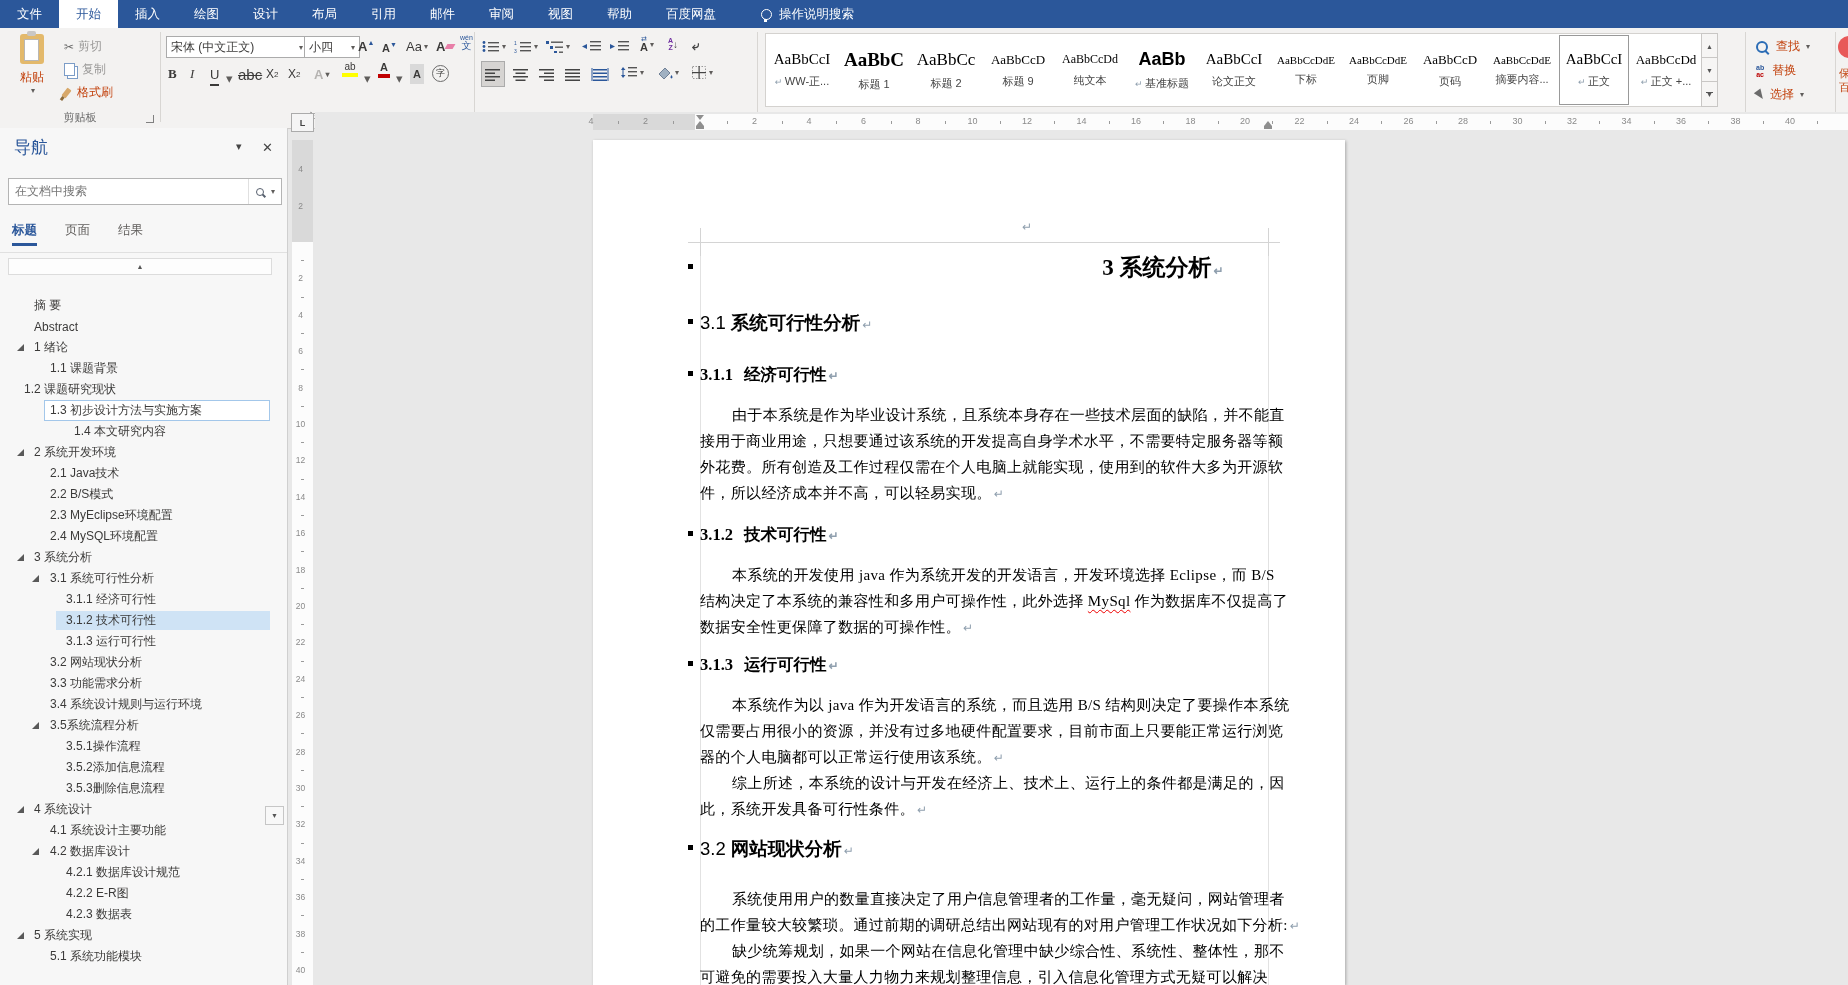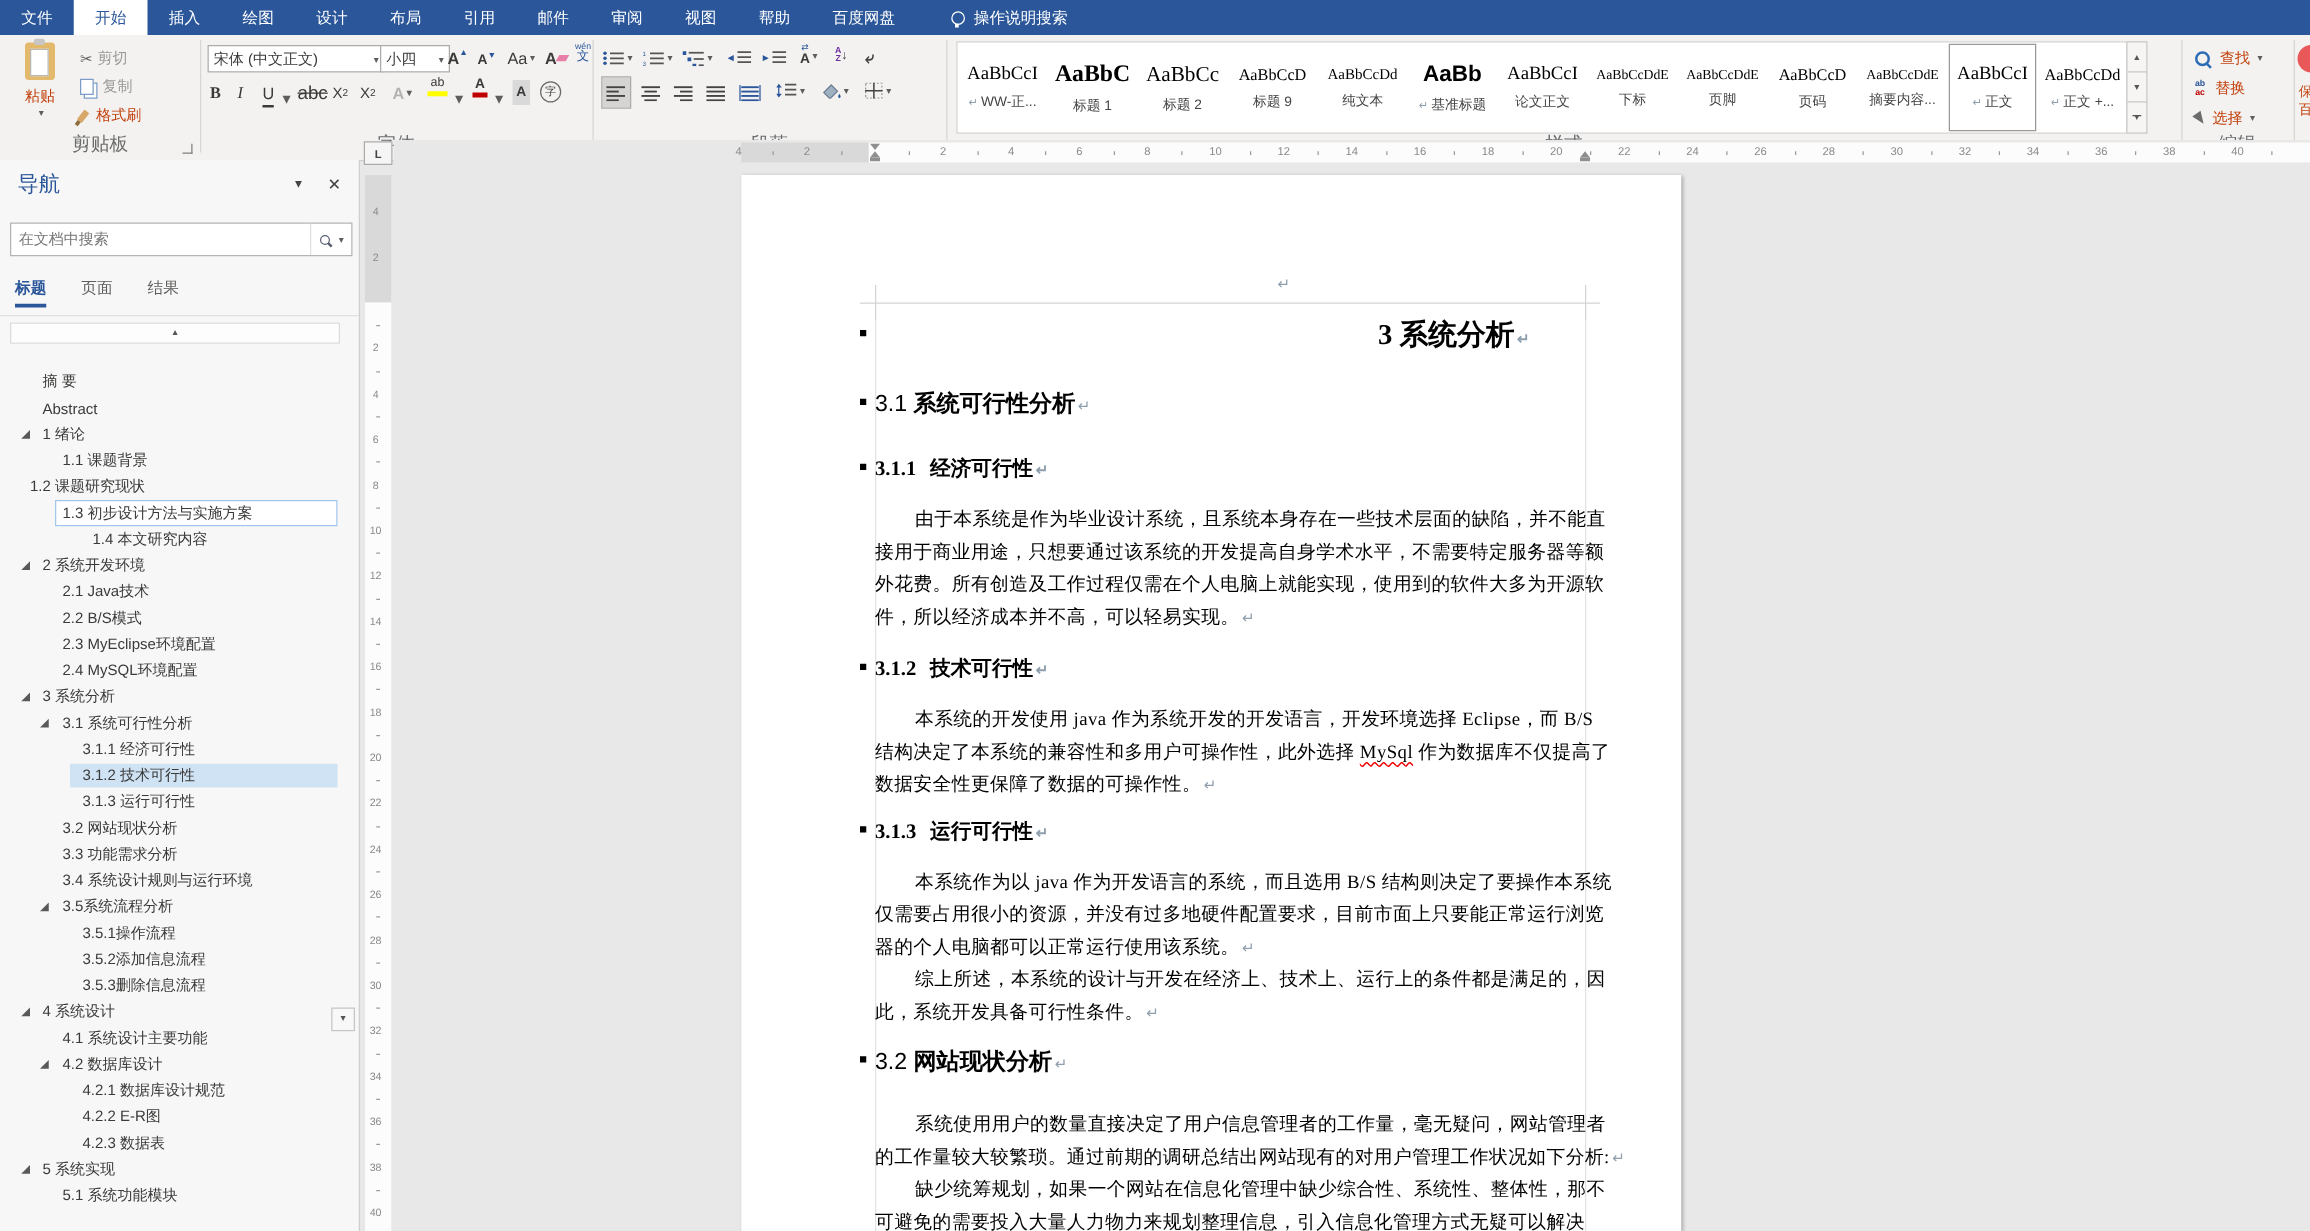--- a/index.html
+++ b/index.html
@@ -8,21 +8,21 @@
   
   .tabbar{position:absolute;left:0;top:0;width:100%;height:28px;background:#2b579a;display:flex;align-items:stretch}
   .tab{display:flex;align-items:center;padding:0 17px;color:#fff;font-size:12.5px;white-space:nowrap}
   .tab.active{background:#fff;color:#2b579a}
   .assist{display:flex;align-items:center;gap:7px;margin-left:28px;color:#fff;font-size:12.5px}
   .bulb{width:9px;height:9px;border:1.5px solid #fff;border-radius:50%;position:relative}
   .bulb:after{content:'';position:absolute;left:2px;top:9px;width:3px;height:3px;background:#fff}
   
   .ribbon{position:absolute;left:0;top:28px;width:100%;height:100px;background:#f3f2f1;border-bottom:1px solid #cfcdcb}
   .gsep{position:absolute;top:4px;height:90px;width:1px;background:#d8d6d3}
-  .glabel{position:absolute;bottom:3px;font-size:15px;color:#6b6b6b;text-align:center}
+  .glabel{position:absolute;bottom:3px;font-size:11px;color:#6b6b6b;text-align:center}
   .launch{position:absolute;bottom:5px;width:7px;height:7px;border-right:1px solid #808080;border-bottom:1px solid #808080}
   .rtxt{font-size:12px;color:#c2410c;white-space:nowrap}
   .dd{font-size:8px;color:#5f5d5b;margin-left:2px}
   .abs{position:absolute}
   .btnrow{display:flex;align-items:center;gap:4px}
   
   .ic-paste{width:24px;height:30px;background:#e3b96b;border-radius:3px;position:relative;margin:0 auto}
   .ic-paste:before{content:'';position:absolute;left:4px;top:5px;width:13px;height:20px;background:#fff;border:1px solid #b9b7b4}
   .ic-paste:after{content:'';position:absolute;left:7px;top:-3px;width:9px;height:5px;background:#c9c7c5;border-radius:2px}
   .ic-copy{width:9px;height:11px;border:1px solid #7b9cc7;background:#fff;box-shadow:3px 3px 0 -1px #fff,3px 3px 0 0 #7b9cc7}

